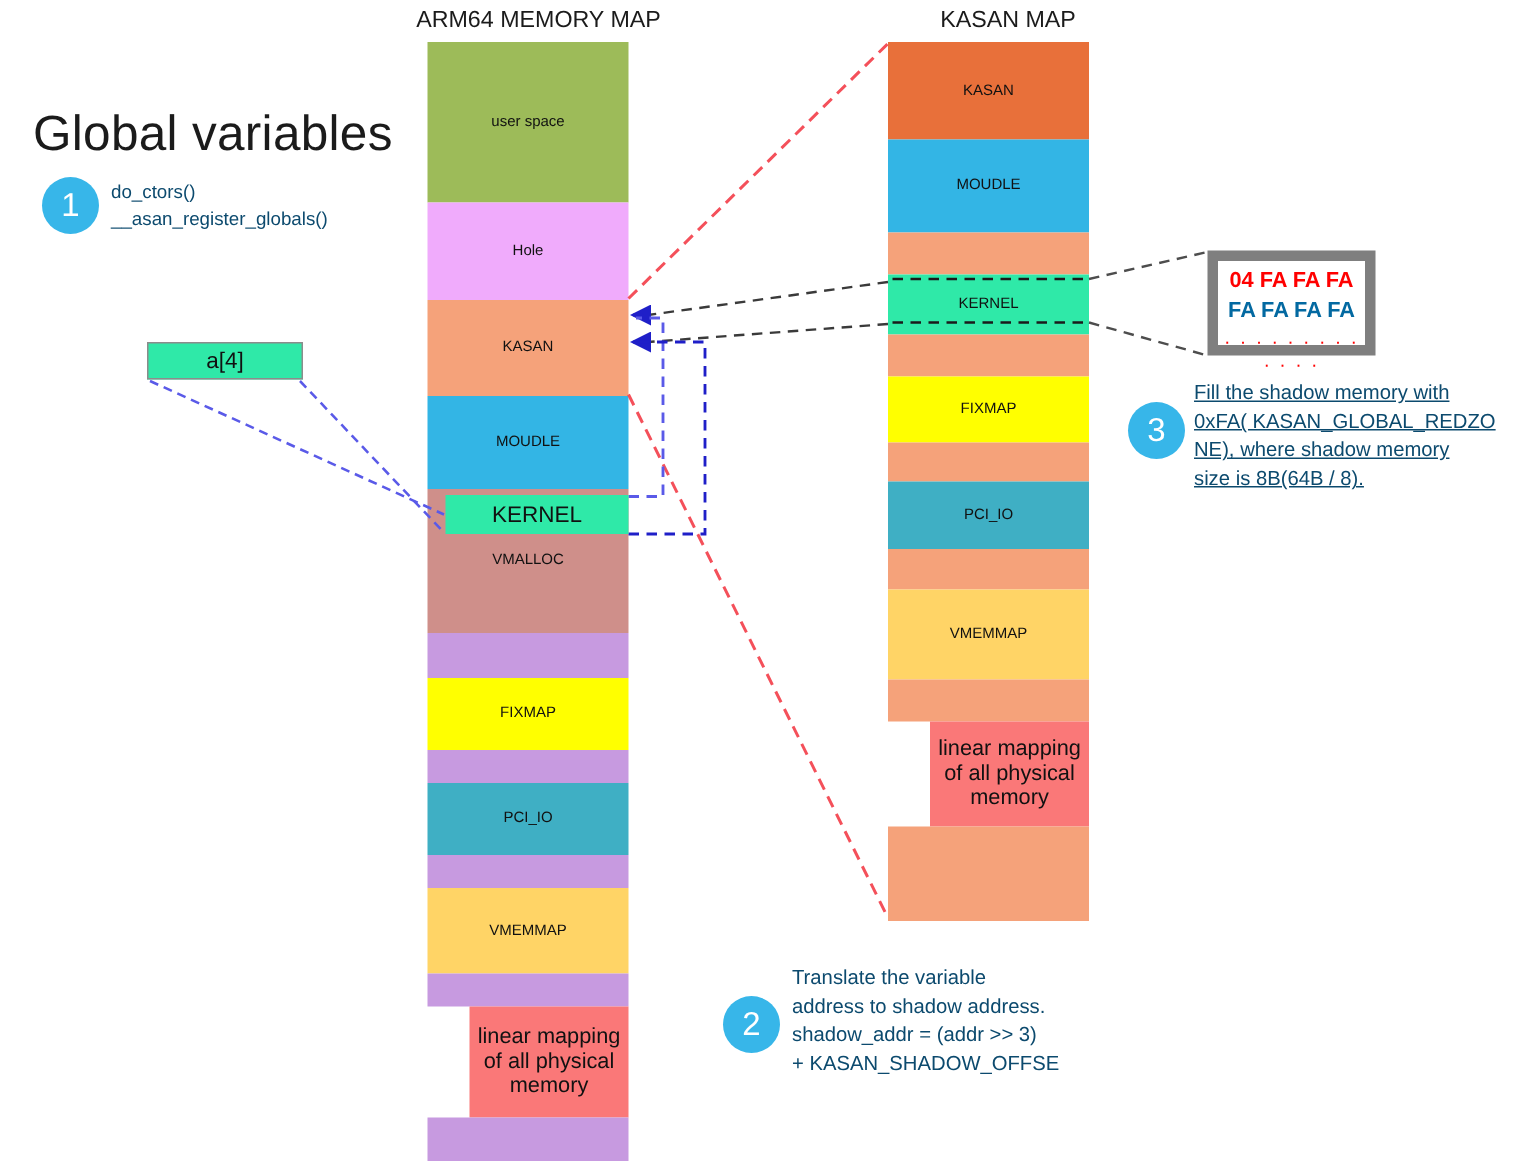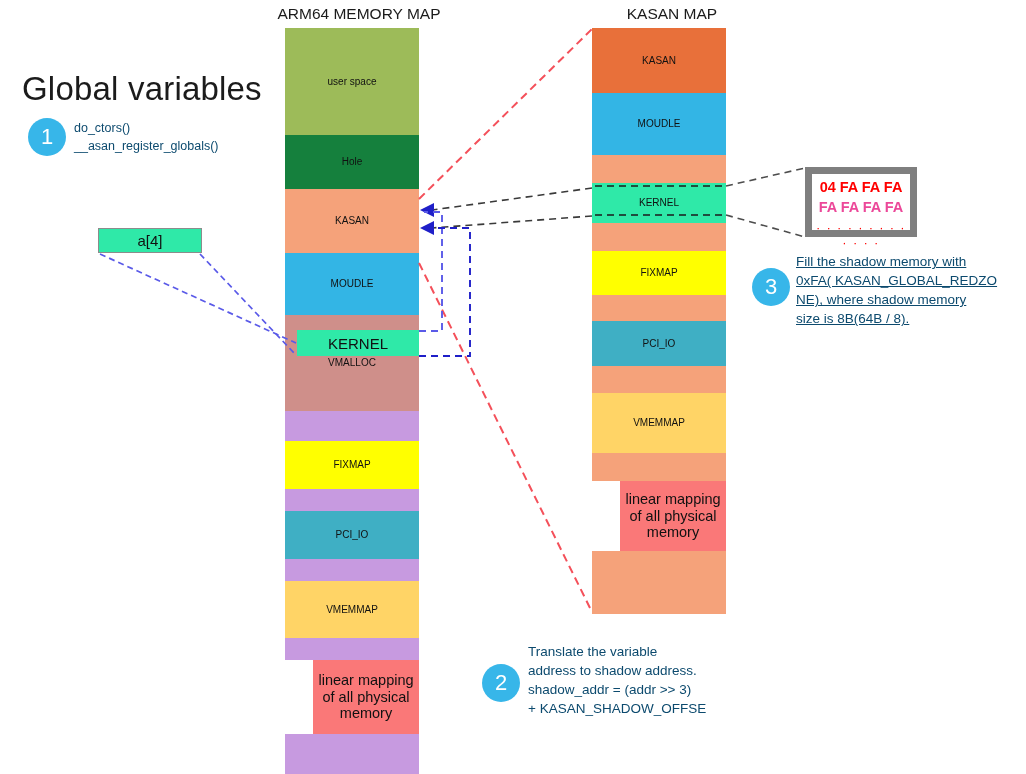--- a/index.html
+++ b/index.html
@@ -163,21 +163,21 @@
 <div id="canvas">
 
   <div class="abs" id="page-title">Global variables</div>
   <div class="abs map-title" id="arm64-title">ARM64 MEMORY MAP</div>
   <div class="abs map-title" id="kasan-title">KASAN MAP</div>
 
   <div class="column" id="arm64-column" style="left: 285px; top: 28px; width: 134px;">
       <div class="band" style="height: 107px; background: rgb(157, 187, 89);">
         <span class="band-label">user space</span>
       </div>
-      <div class="band" style="height: 54px; background: #15803d;">
+      <div class="band" style="height: 65px; background: #f0abfc;">
         <span class="band-label">Hole</span>
       </div>
       <div class="band" style="height: 64px; background: rgb(245, 162, 122);">
         <span class="band-label">KASAN</span>
       </div>
       <div class="band" style="height: 62px; background: rgb(51, 181, 229);">
         <span class="band-label">MOUDLE</span>
       </div>
       <div class="band" style="height: 96px; background: rgb(207, 143, 138);">
         <span class="band-label">VMALLOC</span>
@@ -234,21 +234,21 @@
       </div>
       <div class="band" style="height: 63px; background: rgb(245, 162, 122);"></div>
     </div>
 
   <div class="abs" id="a4-box" style="background: rgb(47, 233, 168); border-color: rgb(140, 140, 140);">
     <span>a[4]</span>
   </div>
 
   <div class="abs" id="shadow-box" style="border-color: rgb(127, 127, 127);">
     <div class="hexline" style="color: rgb(255, 0, 0);">04 FA FA FA</div>
-    <div class="hexline" style="color: #ec4899;">FA FA FA FA</div>
+    <div class="hexline" style="color: #0369a1;">FA FA FA FA</div>
     <div class="dots" style="color: rgb(255, 0, 0);">· · · · · · · · · · · · ·</div>
   </div>
 
   <div class="step-badge" id="step1-badge" style="background: rgb(55, 182, 233);">1</div>
   <div class="step-text" id="step1-text">
     <div class="ln">do_ctors()</div>
     <div class="ln">__asan_register_globals()</div>
   </div>
 
   <div class="step-badge" id="step2-badge" style="background: rgb(55, 182, 233);">2</div>

